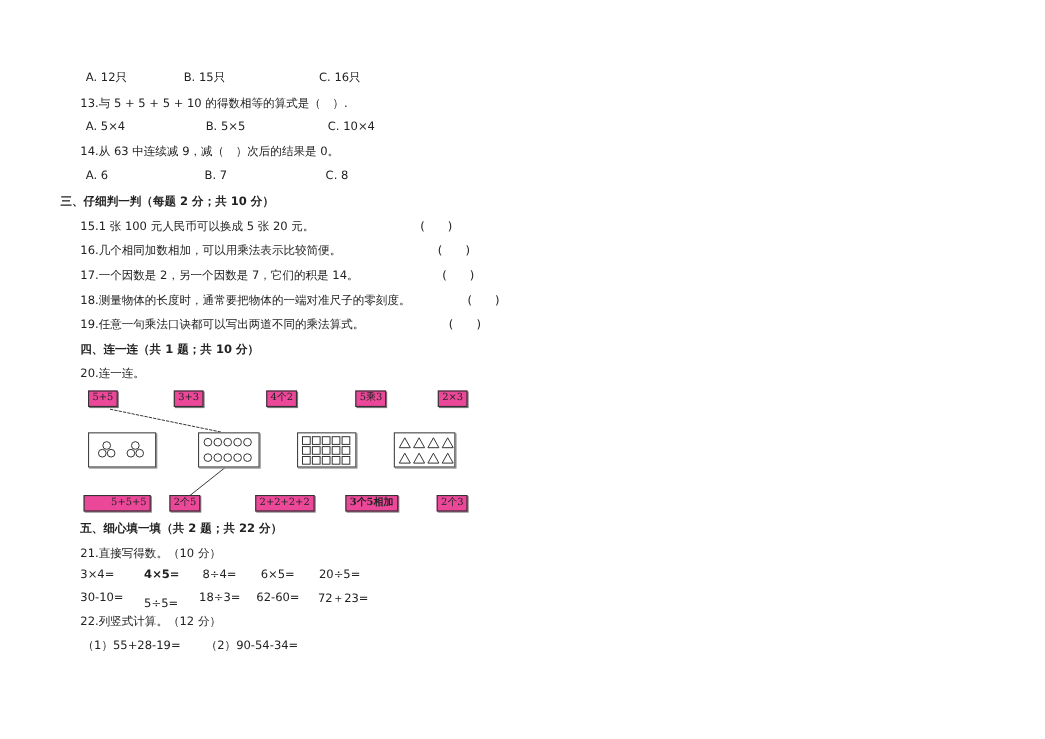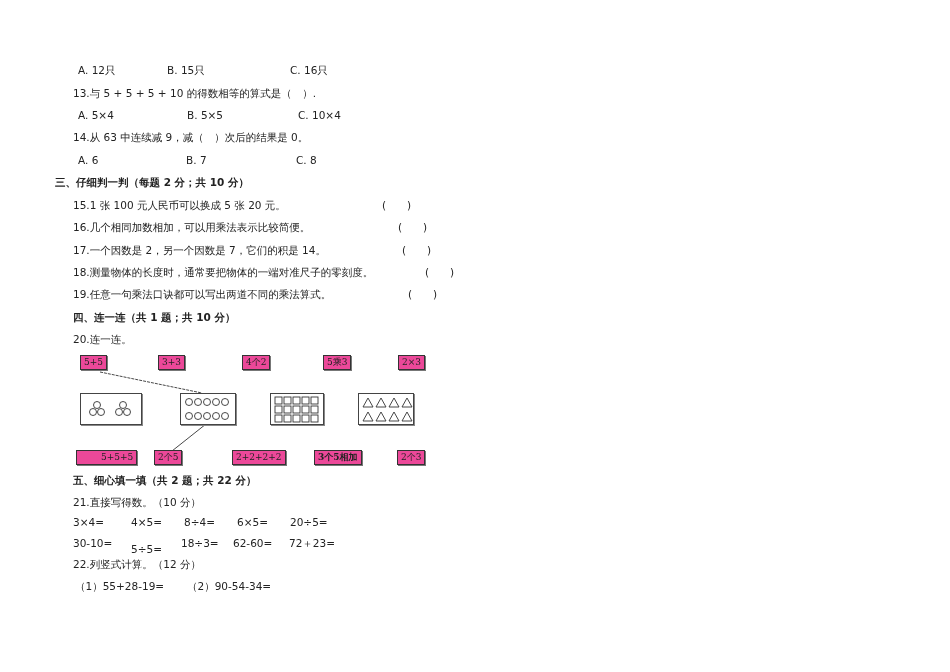--- a/index.html
+++ b/index.html
@@ -126,21 +126,21 @@
 <div class="lbox" style="left:76px;top:450px;padding-left:24px;">5+5+5</div>
 <div class="lbox" style="left:154px;top:450px;">2个5</div>
 <div class="lbox" style="left:232px;top:450px;">2+2+2+2</div>
 <div class="lbox" style="left:314px;top:450px;font-weight:bold;">3个5相加</div>
 <div class="lbox" style="left:397px;top:450px;">2个3</div>
 
 <div class="line bold" style="left:73px;top:474px;">五、细心填一填（共 2 题；共 22 分）</div>
 <div class="line" style="left:73px;top:496px;">21.直接写得数。（10 分）</div>
 
 <div class="calc" style="left:73px;top:516px;">3×4=</div>
-<div class="calc" style="left:131px;top:516px;">4×5=</div>
+<div class="calc" style="left:131px;top:516px;font-weight:bold;">4×5=</div>
 <div class="calc" style="left:184px;top:516px;">8÷4=</div>
 <div class="calc" style="left:237px;top:516px;">6×5=</div>
 <div class="calc" style="left:290px;top:516px;">20÷5=</div>
 
 <div class="calc" style="left:73px;top:537px;">30-10=</div>
 <div class="calc" style="left:131px;top:543px;">5÷5=</div>
 <div class="calc" style="left:181px;top:537px;">18÷3=</div>
 <div class="calc" style="left:233px;top:537px;">62-60=</div>
 <div class="calc" style="left:289px;top:537px;">72＋23=</div>
 

